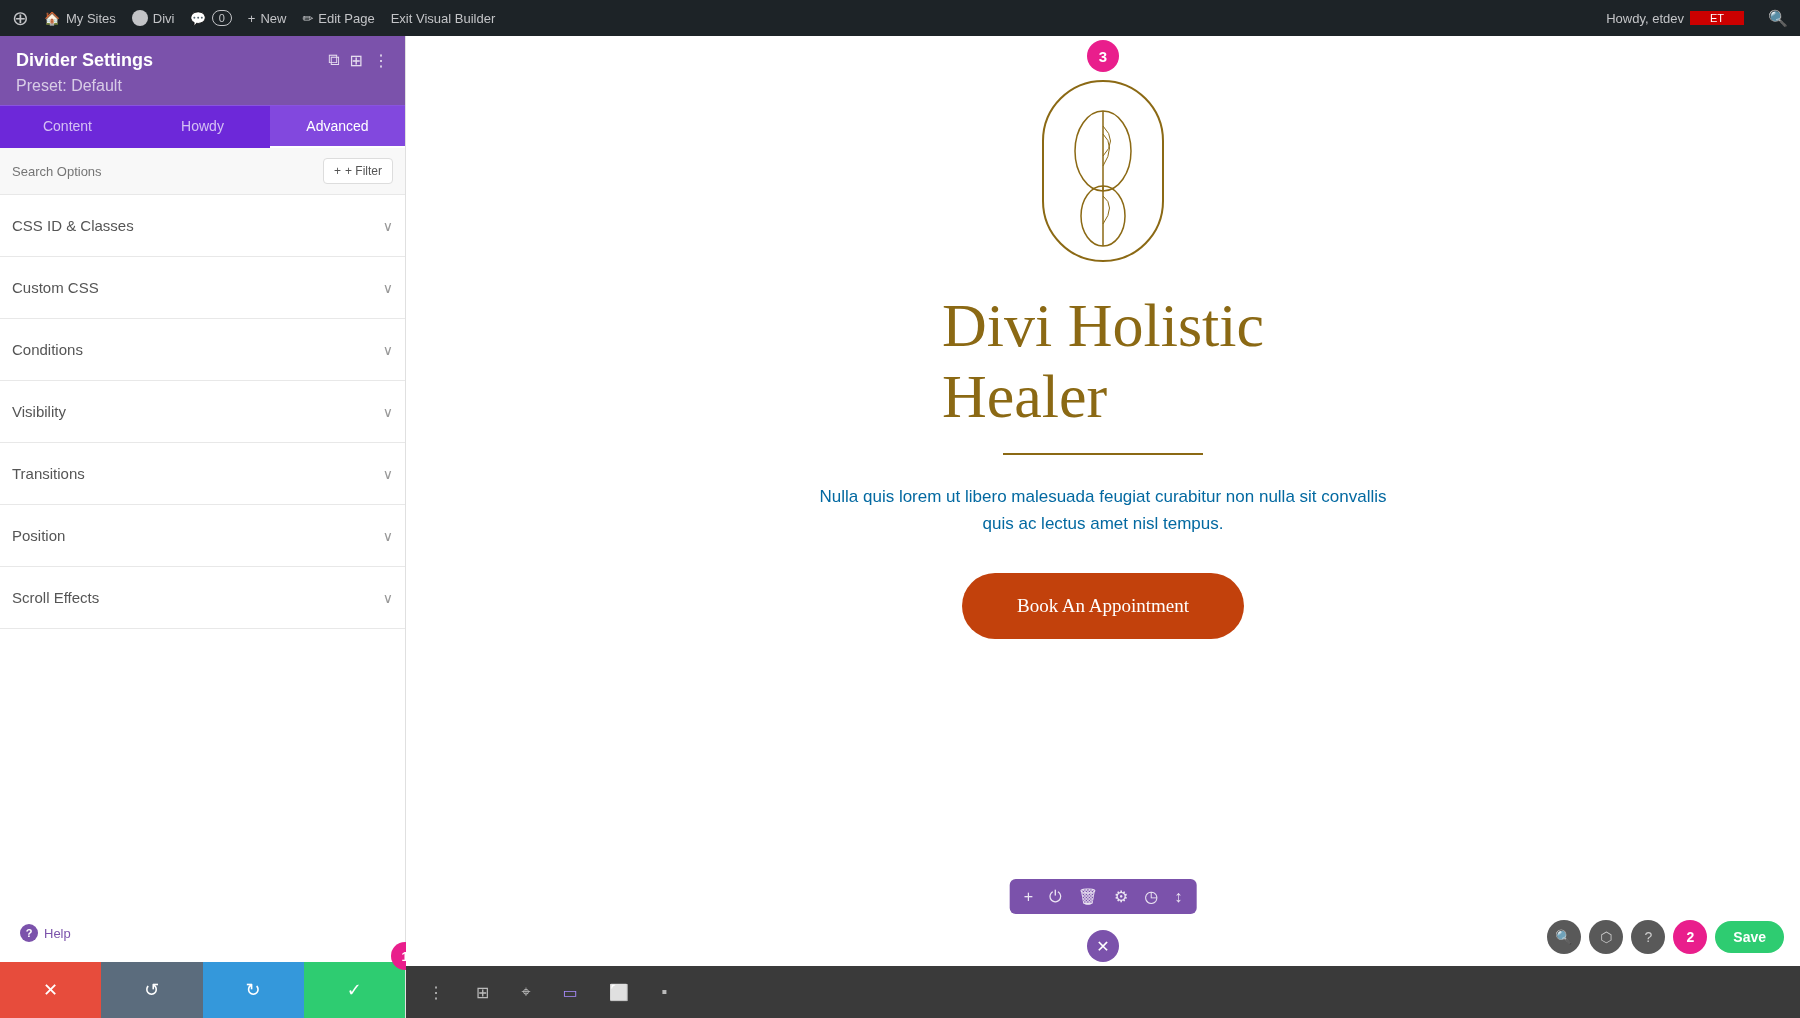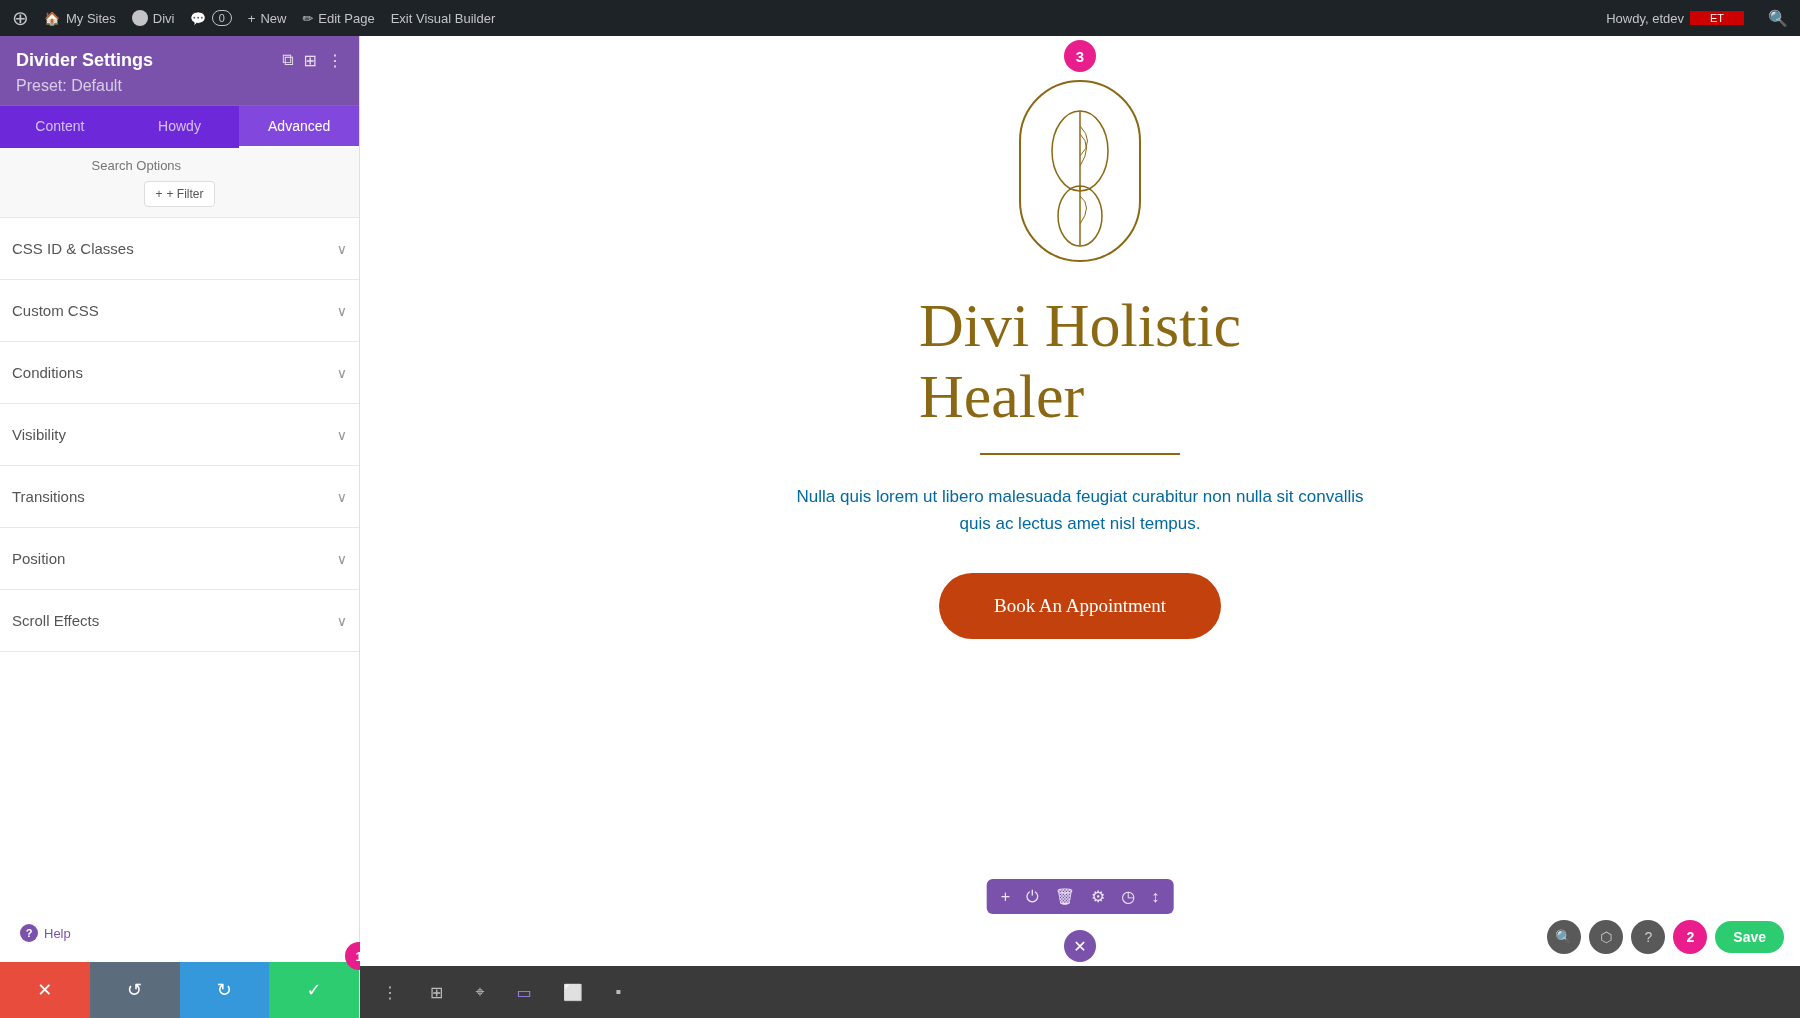--- a/index.html
+++ b/index.html
@@ -48,21 +48,21 @@
 
     
     .main-layout {
       display: flex;
       flex: 1;
       overflow: hidden;
     }
 
     
     .left-panel {
-      width: 360px;
+      width: 406px;
       background: #fff;
       display: flex;
       flex-direction: column;
       flex-shrink: 0;
       border-right: 1px solid #e0e0e0;
       position: relative;
     }
 
     .panel-header {
       background: #7b52ab;
@@ -112,21 +112,20 @@
     }
 
     
     .search-filter-row {
       display: flex;
       align-items: center;
       padding: 10px 12px;
       background: #f8f8f8;
       border-bottom: 1px solid #e8e8e8;
       gap: 8px;
-      flex-direction: column;
     }
     .search-input {
       flex: 1;
       border: none;
       background: transparent;
       font-size: 13px;
       color: #666;
       outline: none;
     }
     .filter-btn {

